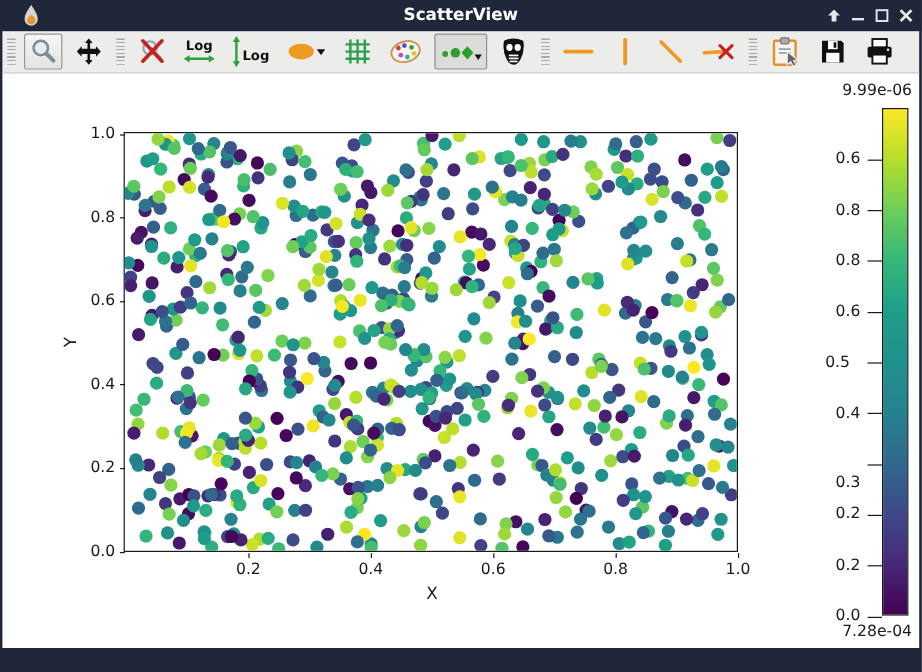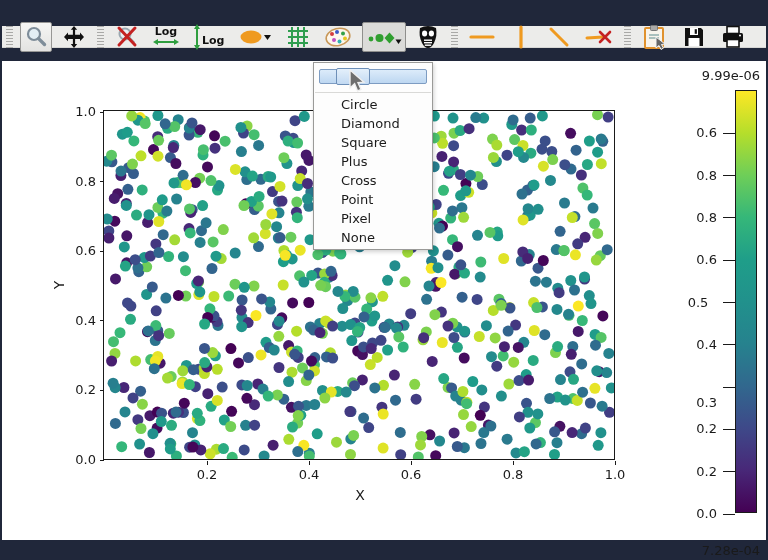--- a/index.html
+++ b/index.html
@@ -13,21 +13,21 @@
     background:#20273a; display:flex; align-items:center; }
   .app-icon { position:absolute; left:16px; top:3px; width:20px; height:20px; }
   .title { position:absolute; left:0; right:0; text-align:center; color:#ffffff;
     font-size:14px; font-weight:bold; line-height:26px; }
   .win-controls { position:absolute; right:4px; top:0; height:26px; display:flex;
     align-items:center; gap:2px; }
   .win-btn { width:18px; height:20px; display:flex; align-items:center;
     justify-content:center; color:#e8e8e8; cursor:default; }
 
   
-  .toolbar { position:absolute; left:2px; top:26px; width:764px; height:22px;
+  .toolbar { position:absolute; left:2px; top:26px; width:764px; height:35px;
     background:#ececea; display:flex; align-items:center; border-bottom:1px solid #d6d6d4; }
   .grip { width:7px; height:22px; margin:0 4px;
     background:repeating-linear-gradient(to bottom, #a9a9a7 0 1px, transparent 1px 3px); }
   .tbtn { height:30px; min-width:30px; padding:0 3px; display:flex; align-items:center;
     justify-content:center; border:1px solid transparent; border-radius:2px; margin:0 3px; }
   .tbtn.framed { border:1px solid #979795; background:linear-gradient(#f6f6f4,#e3e3e1); }
   .tbtn.pressed { border:1px solid #8f8f8d; background:#dbdbd9; }
   .logtxt { font-weight:bold; font-size:11px; color:#111; line-height:10px;
     font-family:"DejaVu Sans", sans-serif; }
   .logx { display:flex; flex-direction:column; align-items:center; gap:1px; }
@@ -48,21 +48,21 @@
     font-size:14px; color:#1a1a1a; }
   .axis-y-label { position:absolute; left:53px; top:216px; font-size:14px; color:#1a1a1a;
     transform:rotate(-90deg); }
 
   
   .colorbar { position:absolute; left:733px; top:29px; width:22px; height:423px;
     border:1px solid #1a1a1a; }
   .cbar-top-label, .cbar-bottom-label { position:absolute; left:666px; width:92px;
     text-align:right; font-size:13px; color:#1a1a1a; }
   .cbar-top-label { top:7px; }
-  .cbar-bottom-label { top:458px;margin-top:24px; }
+  .cbar-bottom-label { top:458px; }
 
   
   .menu { position:absolute; left:311px; top:1px; width:120px; background:#fdfdfd;
     border:1px solid #9a9a98; box-shadow:1px 2px 4px rgba(0,0,0,.18); z-index:20;
     padding-bottom:2px; }
   .menu-slider-row { position:relative; height:22px; margin:4px 5px 2px 5px; }
   .slider-track { position:absolute; left:0; top:2px; right:0; height:15px;
     border:1px solid #7d9cc2; border-radius:2px;
     background:linear-gradient(#dcebfa,#bdd7f1); }
   .slider-handle { position:absolute; left:17px; top:1px; width:34px; height:17px;
@@ -77,20 +77,49 @@
   .statusbar { position:absolute; left:2px; top:540px; width:764px; height:17px;
     background:#e9e9e7; border-top:1px solid #c9c9c7; font-size:13px; color:#111; }
   .sb-field { position:absolute; top:1px; line-height:15px; white-space:nowrap; }
   .sb-label { font-weight:bold; }
 </style>
 </head>
 <body>
 
 <div class="window">
 
+  <div class="titlebar">
+    <svg class="app-icon" viewBox="0 0 20 20">
+      <path d="M10 1 C7 6 4.5 9 4.5 13 a5.5 5.5 0 0 0 11 0 C15.5 9 13 6 10 1 Z" fill="#d8d5cf"></path>
+      <path d="M10 9 C8 11 6.5 12.2 6.5 14 a3.5 3.5 0 0 0 7 0 C13.5 12.2 12 11 10 9 Z" fill="#e8952f"></path>
+    </svg>
+    <div class="title">ScatterView</div>
+    <div class="win-controls">
+      <div class="win-btn">
+        <svg width="12" height="12" viewBox="0 0 12 12">
+            <path d="M6 1 L11 6 H8 V11 H4 V6 H1 Z" fill="#e8e8e8"></path>
+          </svg>
+      </div>
+      <div class="win-btn">
+        <svg width="12" height="12" viewBox="0 0 12 12">
+            <rect x="1" y="8" width="10" height="2" fill="#e8e8e8"></rect>
+          </svg>
+      </div>
+      <div class="win-btn">
+        <svg width="12" height="12" viewBox="0 0 12 12">
+            <rect x="1.5" y="1.5" width="9" height="9" fill="none" stroke="#e8e8e8" stroke-width="1.6"></rect>
+          </svg>
+      </div>
+      <div class="win-btn">
+        <svg width="12" height="12" viewBox="0 0 12 12">
+            <path d="M1.5 1.5 L10.5 10.5 M10.5 1.5 L1.5 10.5" stroke="#e8e8e8" stroke-width="2.2"></path>
+          </svg>
+      </div>
+    </div>
+  </div>
 
   <div class="toolbar">
     <div class="grip"></div>
 
     <div class="tbtn framed">
       <svg width="24" height="24" viewBox="0 0 24 24">
         <circle cx="10" cy="9" r="6" fill="#e3eef4" stroke="#7e8d99" stroke-width="2.2"></circle>
         <line x1="14.6" y1="13.6" x2="20.5" y2="19.5" stroke="#7e8d99" stroke-width="3.4" stroke-linecap="round"></line>
       </svg>
     </div>
@@ -1075,35 +1104,15 @@
         <div class="tickline" style="left:721px;top:156.40000000000003px;width:12px;height:1px"></div>
         <div class="ticklabel" style="left:677px;top:148.90000000000003px;width:38px;text-align:right">0.8</div>
         <div class="tickline" style="left:721px;top:114.09999999999998px;width:12px;height:1px"></div>
         <div class="ticklabel" style="left:677px;top:106.59999999999998px;width:38px;text-align:right">0.8</div>
         <div class="tickline" style="left:721px;top:71.79999999999998px;width:12px;height:1px"></div>
         <div class="ticklabel" style="left:677px;top:64.29999999999998px;width:38px;text-align:right">0.6</div>
       </div>
     <div class="cbar-top-label">9.99e-06</div>
     <div class="cbar-bottom-label">7.28e-04</div>
 
-    <div class="menu">
-      <div class="menu-slider-row">
-        <div class="slider-track"></div>
-        <div class="slider-handle"></div>
-      </div>
-      <div class="menu-sep"></div>
-      <div id="menu-items">
-          <div class="menu-item">Circle</div>
-          <div class="menu-item">Diamond</div>
-          <div class="menu-item">Square</div>
-          <div class="menu-item">Plus</div>
-          <div class="menu-item">Cross</div>
-          <div class="menu-item">Point</div>
-          <div class="menu-item">Pixel</div>
-          <div class="menu-item">None</div>
-        </div>
-      <svg class="cursor-svg" width="20" height="26" viewBox="0 0 20 26">
-        <path d="M4 1 L4 19 L8.6 14.8 L11.6 22 L15 20.4 L12 13.6 L18 13.2 Z" fill="#6e6e6e" stroke="#efefef" stroke-width="1.4"></path>
-      </svg>
-    </div>
   </div>
 
 </div>
 
 </body></html>

